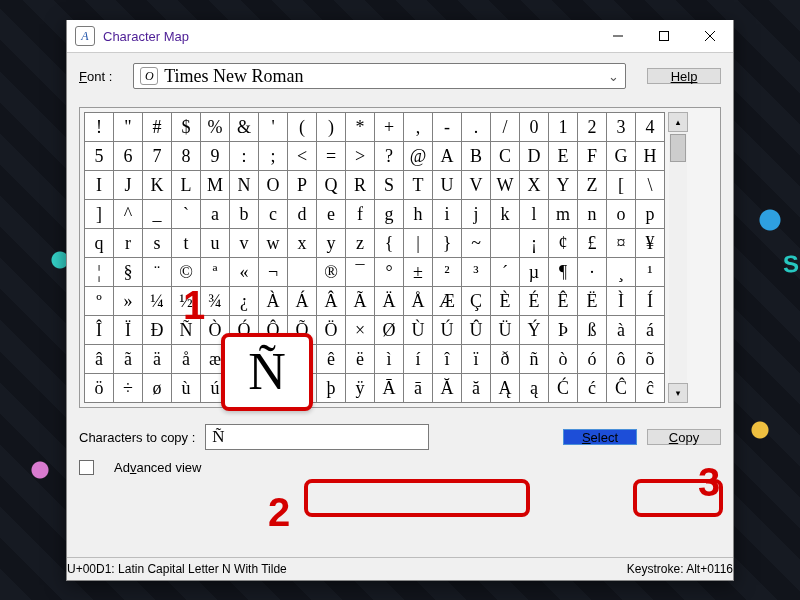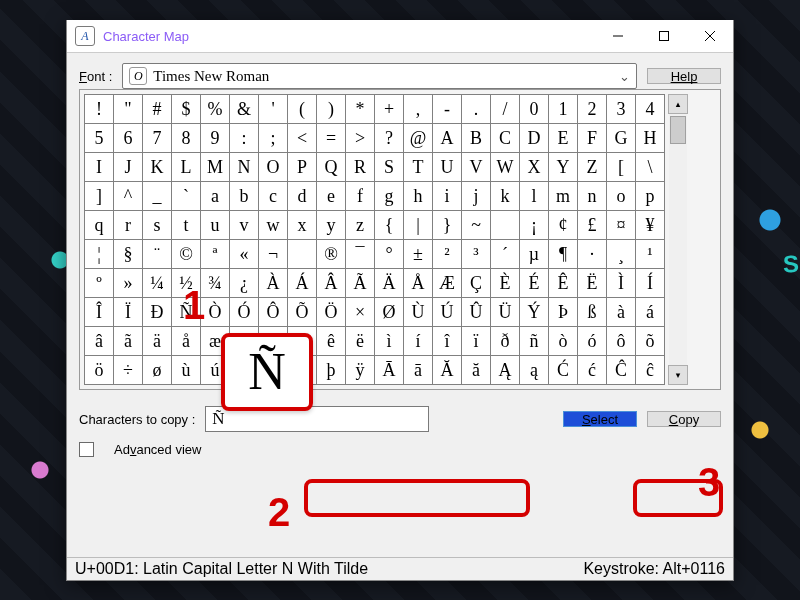--- a/index.html
+++ b/index.html
@@ -20,32 +20,32 @@
     position:absolute;left:66px;top:20px;width:666px;height:560px;
     background:#f0f0f0;border:1px solid #888;border-top:none;
     box-shadow:0 4px 18px rgba(0,0,0,.5);
     display:flex;flex-direction:column;
   }
   .titlebar{
     height:32px;background:#fff;border-bottom:1px solid #ccc;
     display:flex;align-items:center;
   }
   .tb-icon{width:18px;height:18px;margin:0 8px 0 8px;border:1px solid #7a7a7a;border-radius:3px;display:flex;align-items:center;justify-content:center;font-style:italic;font-family:"Times New Roman",serif;font-size:12px;color:#2255aa;background:#fff;}
-  .tb-title{flex:0 0 auto;color:#8b5cf6;}
+  .tb-title{flex:0 0 auto;color:#4c1d95;}
   .tb-spacer{flex:1;}
   .tb-btn{width:46px;height:32px;display:flex;align-items:center;justify-content:center;color:#000;}
   .tb-btn svg{width:12px;height:12px;stroke:#000;stroke-width:1;fill:none;}
   .client{flex:1;padding:10px 12px 6px 12px;display:flex;flex-direction:column;position:relative;}
   
-  .fontrow{display:flex;align-items:center;gap:10px;margin-bottom:0;}
+  .fontrow{display:flex;align-items:center;gap:21px;margin-bottom:18px;}
   .lbl{color:#000;}
   .lbl u{text-decoration:underline;}
   .fontcombo{flex:1;display:flex;align-items:center;border:1px solid #7a7a7a;background:#fff;height:24px;border-radius:2px;padding:0 6px;gap:6px;}
   .fontcombo .o{font-style:italic;font-family:"Times New Roman",serif;border:1px solid #999;border-radius:3px;width:16px;height:16px;display:flex;align-items:center;justify-content:center;font-size:12px;}
-  .fontcombo .name{flex:1;font-family:"Times New Roman",serif;font-size:15px;}
+  .fontcombo .name{flex:1;font-family:"Times New Roman",serif;font-size:18px;}
   .fontcombo .chev{color:#555;}
   .btn{background:#e1e1e1;border:1px solid #adadad;height:16px;min-width:74px;padding:0 10px;display:flex;align-items:center;justify-content:center;box-sizing:border-box;}
   .btn.sel{border:1px solid #4a90d9;background:#1d4ed8;}
   
   .gridwrap{position:relative;border:1px solid #9a9a9a;background:#f4f4f4;padding:4px 0 4px 4px;display:flex;flex-direction:column;}
   .gridinner{display:flex;}
   .chargrid{display:grid;grid-template-columns:repeat(20,29px);grid-auto-rows:29px;border-left:1px solid #808080;border-top:1px solid #808080;}
   .cell{border-right:1px solid #808080;border-bottom:1px solid #808080;background:#fff;display:flex;align-items:center;justify-content:center;font-family:"Times New Roman",serif;font-size:18px;color:#000;user-select:none;}
   .scrollcol{width:18px;margin-left:4px;margin-right:2px;background:#f0f0f0;display:flex;flex-direction:column;align-items:center;}
   .scrollbtn{width:18px;height:18px;border:1px solid #adadad;background:#e1e1e1;display:flex;align-items:center;justify-content:center;font-size:9px;}
@@ -57,21 +57,21 @@
     background:#fff;border:4px solid #d40000;border-radius:8px;
     display:flex;align-items:center;justify-content:center;
     font-family:"Times New Roman",serif;font-size:52px;line-height:1;
     box-shadow:0 2px 4px rgba(0,0,0,.2);z-index:5;
   }
   
   .copyrow{display:flex;align-items:center;gap:10px;margin-top:16px;}
   .textbox{border:1px solid #7a7a7a;background:#fff;height:24px;width:210px;padding:0 6px;font-family:"Times New Roman",serif;font-size:17px;display:flex;align-items:center;}
   .advrow{display:flex;align-items:center;gap:20px;margin-top:10px;}
   .checkbox{width:13px;height:13px;border:1px solid #6a6a6a;background:#fff;}
-  .statusbar{height:22px;border-top:1px solid #bcbcbc;background:#f0f0f0;display:flex;align-items:center;padding:0 8px;font-size:16px;color:#000;}
+  .statusbar{height:22px;border-top:1px solid #bcbcbc;background:#f0f0f0;display:flex;align-items:center;padding:0 0;font-size:12px;color:#000;}
   .statusbar .right{margin-left:auto;}
   
   .anno-num{position:absolute;color:#d40000;font-weight:900;font-size:40px;font-family:Arial,sans-serif;z-index:6;text-shadow:0 1px 0 #0000;}
   .anno-box{position:absolute;border:4px solid #d40000;border-radius:8px;z-index:4;pointer-events:none;}
 </style>
 </head>
 <body>
 
 <div class="backdrop">
   <div class="sideword">Si</div>

